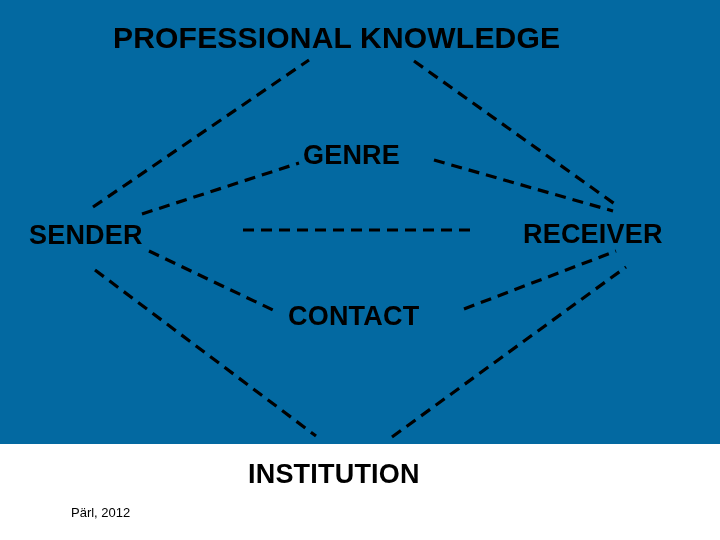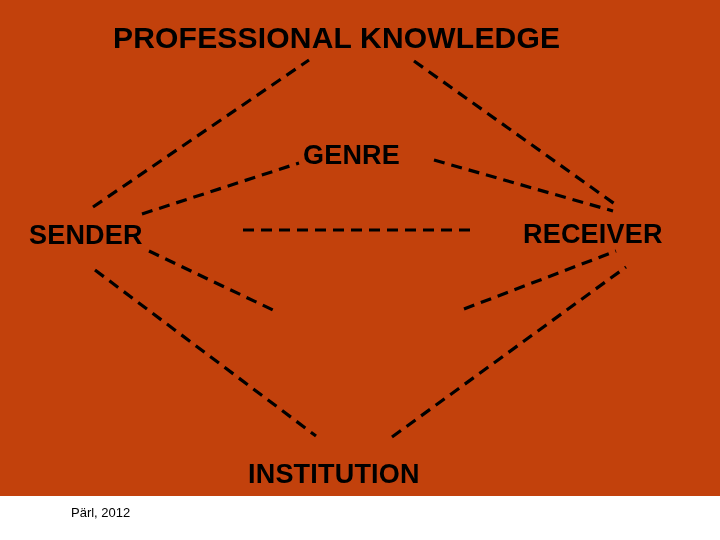--- a/index.html
+++ b/index.html
@@ -10,22 +10,22 @@
   body {
     width: 720px;
     height: 540px;
     font-family: "Liberation Sans", sans-serif;
     color: #000000;
     overflow: hidden;
   }
   #diagram-root {
     position: relative;
     width: 720px;
-    height: 496px;
-    background: #c2410c;
+    height: 444px;
+    background: #0369a1;
   }
   #edge-layer {
     position: absolute;
     left: 0;
     top: 0;
     width: 720px;
     height: 540px;
   }
   .node-label {
     position: absolute;
@@ -99,18 +99,19 @@
   </svg>
 
   <div class="node-label" id="node-professional-knowledge">PROFESSIONAL KNOWLEDGE</div>
 
   <div class="node-label" id="node-genre">GENRE</div>
 
   <div class="node-label" id="node-receiver">RECEIVER</div>
 
   <div class="node-label" id="node-sender">SENDER</div>
 
+  <div class="node-label" id="node-contact">CONTACT</div>
 
   <div class="node-label" id="node-institution">INSTITUTION</div>
 
   <div id="citation">Pärl, 2012</div>
 
 </div>
 
 </body></html>

